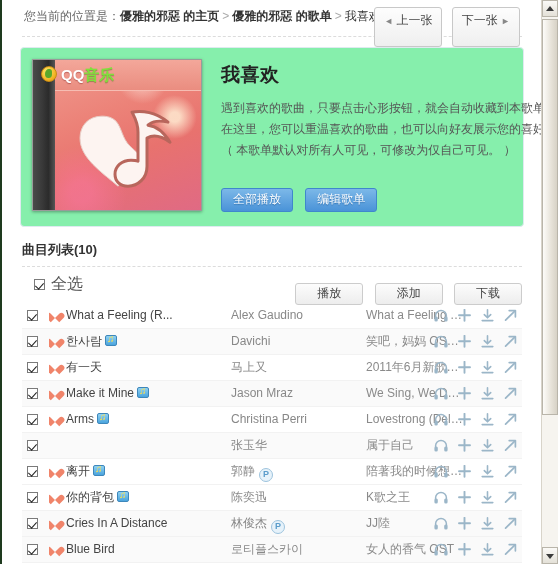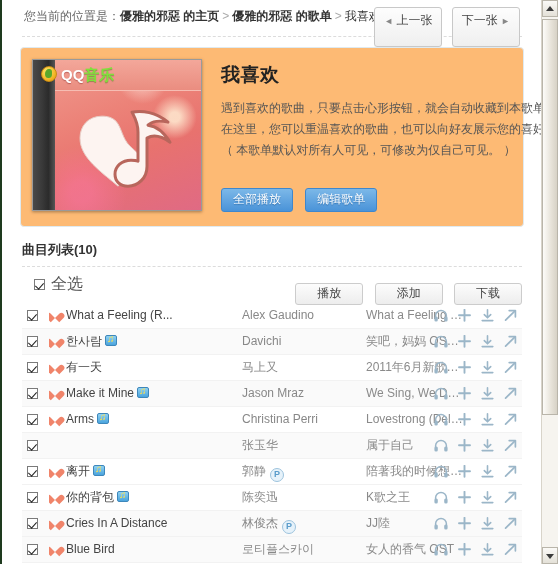--- a/index.html
+++ b/index.html
@@ -46,21 +46,21 @@
   }
   .navbtn .ar{color:#888;font-size:9px;}
   .dashline{
     margin:6px 20px 0 20px;height:0;
     border-top:1px dashed #dcdcdc;
   }
 
   
   .infopanel{
     margin:10px 18px 0 18px;
-    background:#fdba74;
+    background:#86efac;
     border:1px solid #dfeaf0;
     border-radius:4px;
     height:180px;
     position:relative;
     box-sizing:border-box;
   }
   .cover{
     position:absolute;left:11px;top:11px;width:170px;height:152px;
     border:1px solid #9a9a9a;
     background:#3a3a3a;
@@ -190,21 +190,21 @@
     display:inline-block;width:12px;height:11px;margin-left:3px;
     vertical-align:-1px;position:relative;
     background:linear-gradient(#8fd1f2,#4ba4dd);
     border:1px solid #3d87bb;border-radius:2px;box-sizing:border-box;
   }
   .mv:after{
     content:"\266B";position:absolute;left:1px;top:-3px;
     font-size:10px;color:#ffe14d;line-height:12px;
   }
   .c-artist{
-    position:absolute;left:220px;top:0;width:135px;overflow:hidden;
+    position:absolute;left:209px;top:0;width:135px;overflow:hidden;
     text-overflow:ellipsis;font-size:12px;color:#888;
   }
   .pico{
     display:inline-block;width:12px;height:12px;border-radius:50%;
     border:1px solid #9dc3dd;background:#e6f2fa;color:#5b9ccb;
     font-size:9px;line-height:11px;text-align:center;
     vertical-align:-2px;margin-left:4px;font-weight:bold;
   }
   .c-album{
     position:absolute;left:344px;top:0;width:98px;overflow:hidden;

